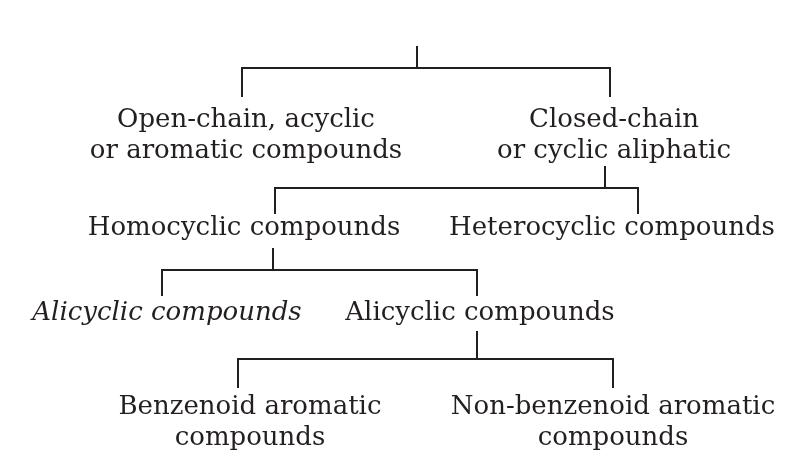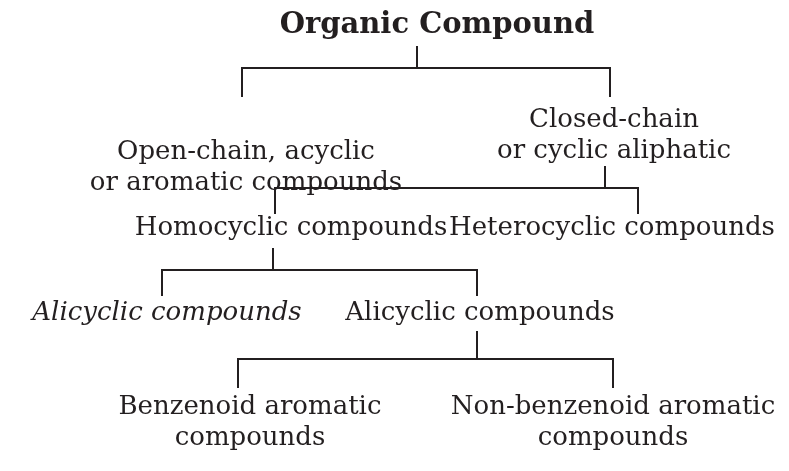--- a/index.html
+++ b/index.html
@@ -36,44 +36,41 @@
     background: #231f20;
   }
   .hline { height: 2px; }
   .vline { width: 2px; }
 </style>
 </head>
 <body>
 
 <div class="canvas">
 
-  <div class="node title-node" style="left:437px; top:8px;">
-    <div class="line">Organic Compound</div>
-  </div>
 
   <div class="vline" style="left:416px; top:46px; height:23px;"></div>
   <div class="hline" style="left:241px; top:67px; width:370px;"></div>
   <div class="vline" style="left:241px; top:67px; height:30px;"></div>
   <div class="vline" style="left:609px; top:67px; height:30px;"></div>
 
-  <div class="node" style="left:246px; top:103px;margin-top:32px;">
+  <div class="node" style="left:246px; top:103px;">
     <div class="line">Open-chain, acyclic</div>
     <div class="line">or aromatic compounds</div>
   </div>
   <div class="node" style="left:614px; top:103px;">
     <div class="line">Closed-chain</div>
     <div class="line">or cyclic aliphatic</div>
   </div>
 
   <div class="vline" style="left:604px; top:166px; height:23px;"></div>
   <div class="hline" style="left:274px; top:187px; width:365px;"></div>
   <div class="vline" style="left:274px; top:187px; height:27px;"></div>
   <div class="vline" style="left:637px; top:187px; height:27px;"></div>
 
-  <div class="node" style="left:244px; top:211px;margin-left:47px;">
+  <div class="node" style="left:244px; top:211px;">
     <div class="line">Homocyclic compounds</div>
   </div>
   <div class="node" style="left:612px; top:211px;">
     <div class="line">Heterocyclic compounds</div>
   </div>
 
   <div class="vline" style="left:272px; top:248px; height:23px;"></div>
   <div class="hline" style="left:161px; top:269px; width:317px;"></div>
   <div class="vline" style="left:161px; top:269px; height:27px;"></div>
   <div class="vline" style="left:476px; top:269px; height:27px;"></div>

